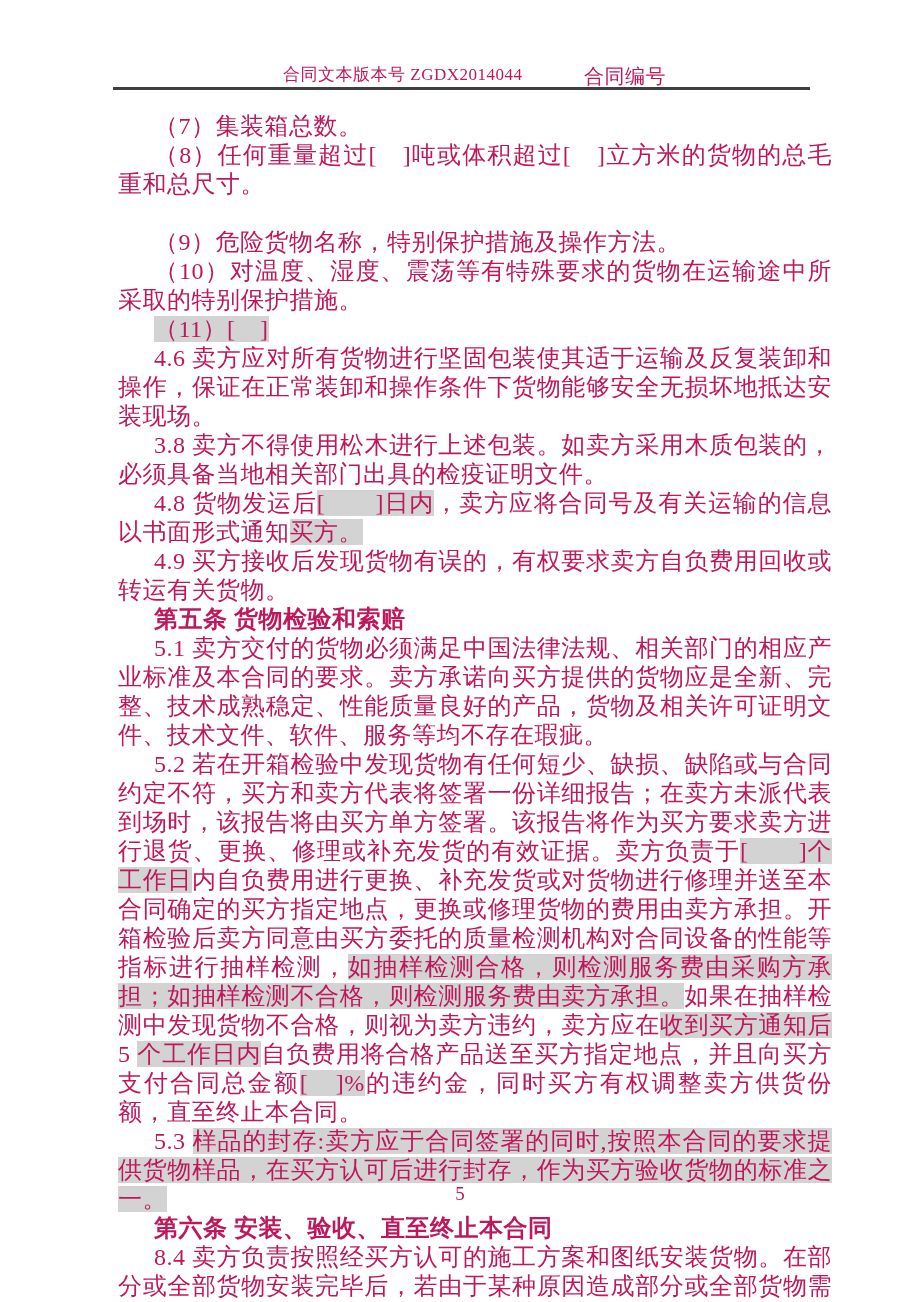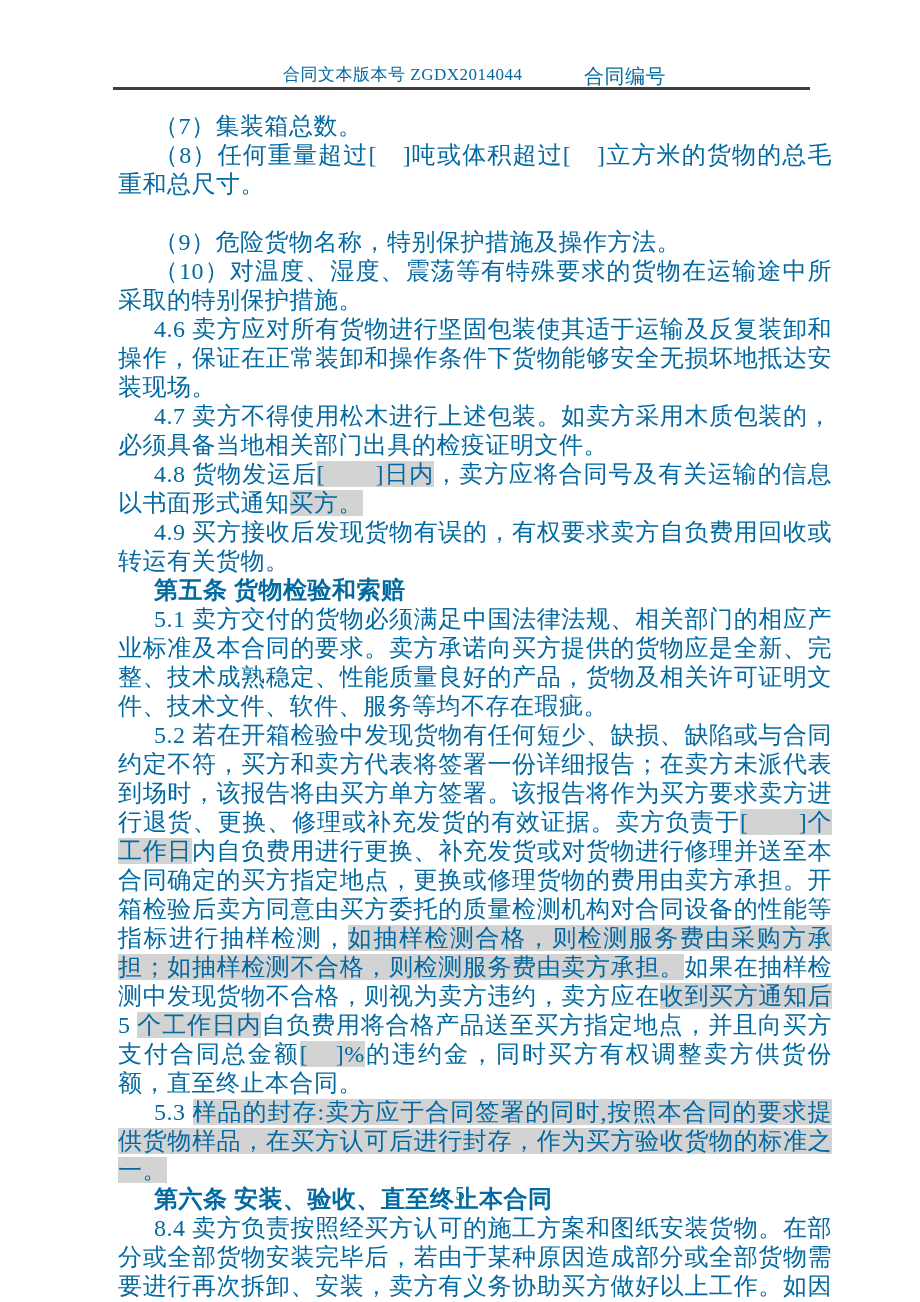--- a/index.html
+++ b/index.html
@@ -5,21 +5,21 @@
   :root { --hl: #d3d3d3; --rule: #3f3f3f; }
   * { margin: 0; padding: 0; box-sizing: border-box; }
   html, body { background: #888; }
   .page {
     position: relative;
     width: 920px;
     height: 1302px;
     margin: 0 auto;
     background: #ffffff;
     font-family: "Liberation Serif", "DejaVu Serif", serif;
-    color: #0369a1;
+    color: #be185d;
     overflow: hidden;
   }
   .hdr-version {
     position: absolute;
     top: 63px; left: 283px;
     font-size: 17px;
     letter-spacing: 0.5px;
     white-space: nowrap;
   }
   .hdr-no {
@@ -69,22 +69,23 @@
     <div class="hdr-rule"></div>
   </header>
 
   <main class="body-text">
 
   <p class="para"><span>（7）集装箱总数。</span></p>
       <p class="para"><span>（8）任何重量超过[　]吨或体积超过[　]立方米的货物的总毛重和总尺寸。</span></p>
       <p class="para"><span></span></p>
       <p class="para"><span>（9）危险货物名称，特别保护措施及操作方法。</span></p>
       <p class="para"><span>（10）对温度、湿度、震荡等有特殊要求的货物在运输途中所采取的特别保护措施。</span></p>
+      <p class="para"><span class="hl">（11）[　]</span></p>
       <p class="para"><span>4.6 卖方应对所有货物进行坚固包装使其适于运输及反复装卸和操作，保证在正常装卸和操作条件下货物能够安全无损坏地抵达安装现场。</span></p>
-      <p class="para"><span>4.7 卖方不得使用松木进行上述包装。如卖方采用木质包装的，必须具备当地相关部门出具的检疫证明文件。</span></p>
+      <p class="para"><span>3.8 卖方不得使用松木进行上述包装。如卖方采用木质包装的，必须具备当地相关部门出具的检疫证明文件。</span></p>
       <p class="para"><span>4.8 货物发运后</span><span class="hl">[　　]日内</span><span>，卖方应将合同号及有关运输的信息以书面形式通知</span><span class="hl">买方。</span></p>
       <p class="para"><span>4.9 买方接收后发现货物有误的，有权要求卖方自负费用回收或转运有关货物。</span></p>
       <p class="para bold"><span>第五条 货物检验和索赔</span></p>
       <p class="para"><span>5.1 卖方交付的货物必须满足中国法律法规、相关部门的相应产业标准及本合同的要求。卖方承诺向买方提供的货物应是全新、完整、技术成熟稳定、性能质量良好的产品，货物及相关许可证明文件、技术文件、软件、服务等均不存在瑕疵。</span></p>
       <p class="para"><span>5.2 若在开箱检验中发现货物有任何短少、缺损、缺陷或与合同约定不符，买方和卖方代表将签署一份详细报告；在卖方未派代表到场时，该报告将由买方单方签署。该报告将作为买方要求卖方进行退货、更换、修理或补充发货的有效证据。卖方负责于</span><span class="hl">[　　]个工作日</span><span>内自负费用进行更换、补充发货或对货物进行修理并送至本合同确定的买方指定地点，更换或修理货物的费用由卖方承担。开箱检验后卖方同意由买方委托的质量检测机构对合同设备的性能等指标进行抽样检测，</span><span class="hl">如抽样检测合格，则检测服务费由采购方承担；如抽样检测不合格，则检测服务费由卖方承担。</span><span>如果在抽样检测中发现货物不合格，则视为卖方违约，卖方应在</span><span class="hl">收到买方通知后</span><span> 5 </span><span class="hl">个工作日内</span><span>自负费用将合格产品送至买方指定地点，并且向买方支付合同总金额</span><span class="hl">[　]%</span><span>的违约金，同时买方有权调整卖方供货份额，直至终止本合同。</span></p>
       <p class="para"><span>5.3 </span><span class="hl">样品的封存:卖方应于合同签署的同时,按照本合同的要求提供货物样品，在买方认可后进行封存，作为买方验收货物的标准之一。</span></p>
       <p class="para bold"><span>第六条 安装、验收、直至终止本合同</span></p>
       <p class="para"><span>8.4 卖方负责按照经买方认可的施工方案和图纸安装货物。在部分或全部货物安装完毕后，若由于某种原因造成部分或全部货物需要进行再次拆卸、安装，卖方有义务协助买方做好以上工作。如因卖方原因造成再次拆卸、安装，卖方应承担相关费用并赔偿给买方造成的损失。</span></p>
     </main>
 

